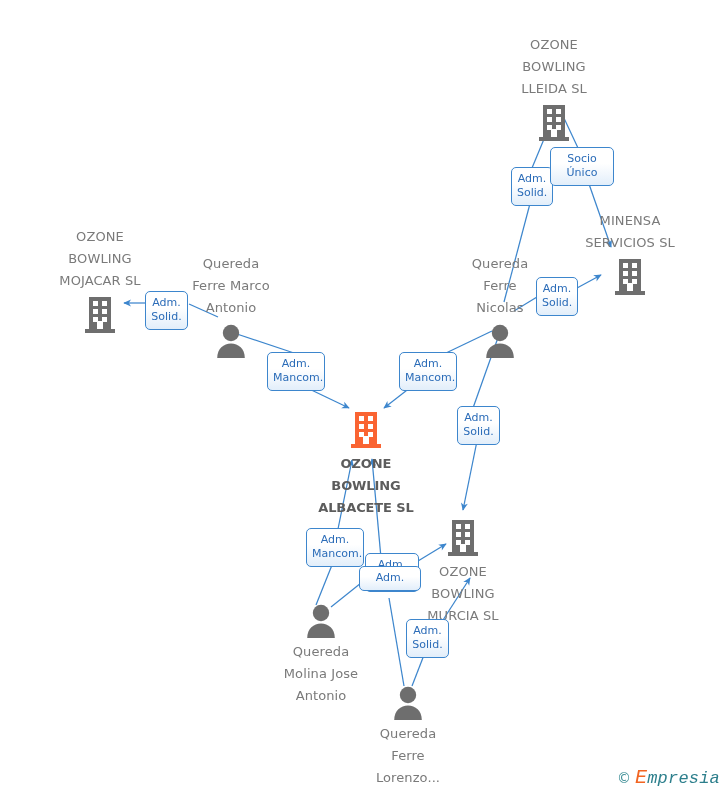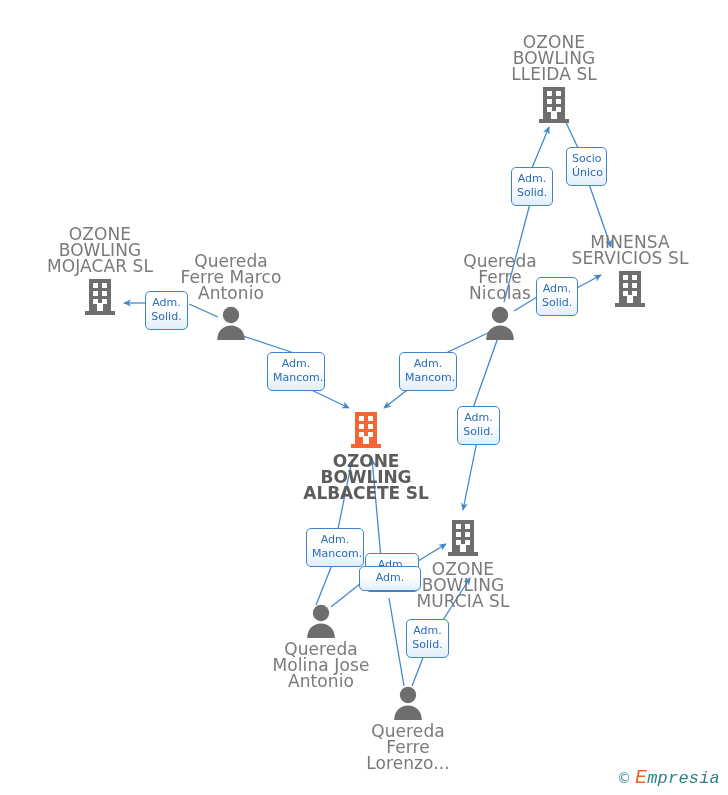--- a/index.html
+++ b/index.html
@@ -37,22 +37,22 @@
     z-index: 5;
   }
   .node .ico {
     display: block;
     margin: 0 auto;
     line-height: 0;
   }
   .node .caption {
     display: block;
     margin-top: 3px;
-    font-size: 17px;
-    line-height: 16px;
+    font-size: 13px;
+    line-height: 22px;
     color: #7a7a7a;
     letter-spacing: .1px;
     white-space: pre-line;
   }
   .node.is-focus .caption {
     color: #5c5c5c;
     font-weight: bold;
     letter-spacing: -.1px;
   }
   .node.cap-above .caption {
@@ -175,21 +175,21 @@
         <rect x="10" y="22" width="5" height="5" fill="#ffffff"></rect>
         <rect x="19" y="22" width="5" height="5" fill="#ffffff"></rect>
         <rect x="14" y="26" width="6" height="8" fill="#ffffff"></rect>
       </svg>
     </span>
     <span class="caption">OZONE
 BOWLING
 LLEIDA  SL</span>
   </div>
 
-  <div class="node cap-above" style="left:630px; top:210px;margin-top:24px;">
+  <div class="node cap-above" style="left:630px; top:210px;">
     <span class="ico">
       <svg width="34" height="40" viewBox="0 0 34 40" aria-hidden="true">
         <rect x="6" y="2" width="22" height="32" fill="#6e6e6e"></rect>
         <rect x="2" y="34" width="30" height="4" fill="#6e6e6e"></rect>
         <rect x="10" y="6" width="5" height="5" fill="#ffffff"></rect>
         <rect x="19" y="6" width="5" height="5" fill="#ffffff"></rect>
         <rect x="10" y="14" width="5" height="5" fill="#ffffff"></rect>
         <rect x="19" y="14" width="5" height="5" fill="#ffffff"></rect>
         <rect x="10" y="22" width="5" height="5" fill="#ffffff"></rect>
         <rect x="19" y="22" width="5" height="5" fill="#ffffff"></rect>
@@ -301,21 +301,21 @@
       </svg>
     </span>
     <span class="caption">Quereda
 Ferre
 Lorenzo...</span>
   </div>
 
   <div class="elabel" style="left:511px; top:167px; width:42px;">Adm.
 Solid.</div>
 
-  <div class="elabel" style="left:566px; top:147px; width:41px;">Socio
+  <div class="elabel" style="left:550px; top:147px; width:64px;">Socio
 Único</div>
 
   <div class="elabel" style="left:536px; top:277px; width:42px;">Adm.
 Solid.</div>
 
   <div class="elabel" style="left:145px; top:291px; width:43px;">Adm.
 Solid.</div>
 
   <div class="elabel" style="left:267px; top:352px; width:58px;">Adm.
 Mancom.</div>

